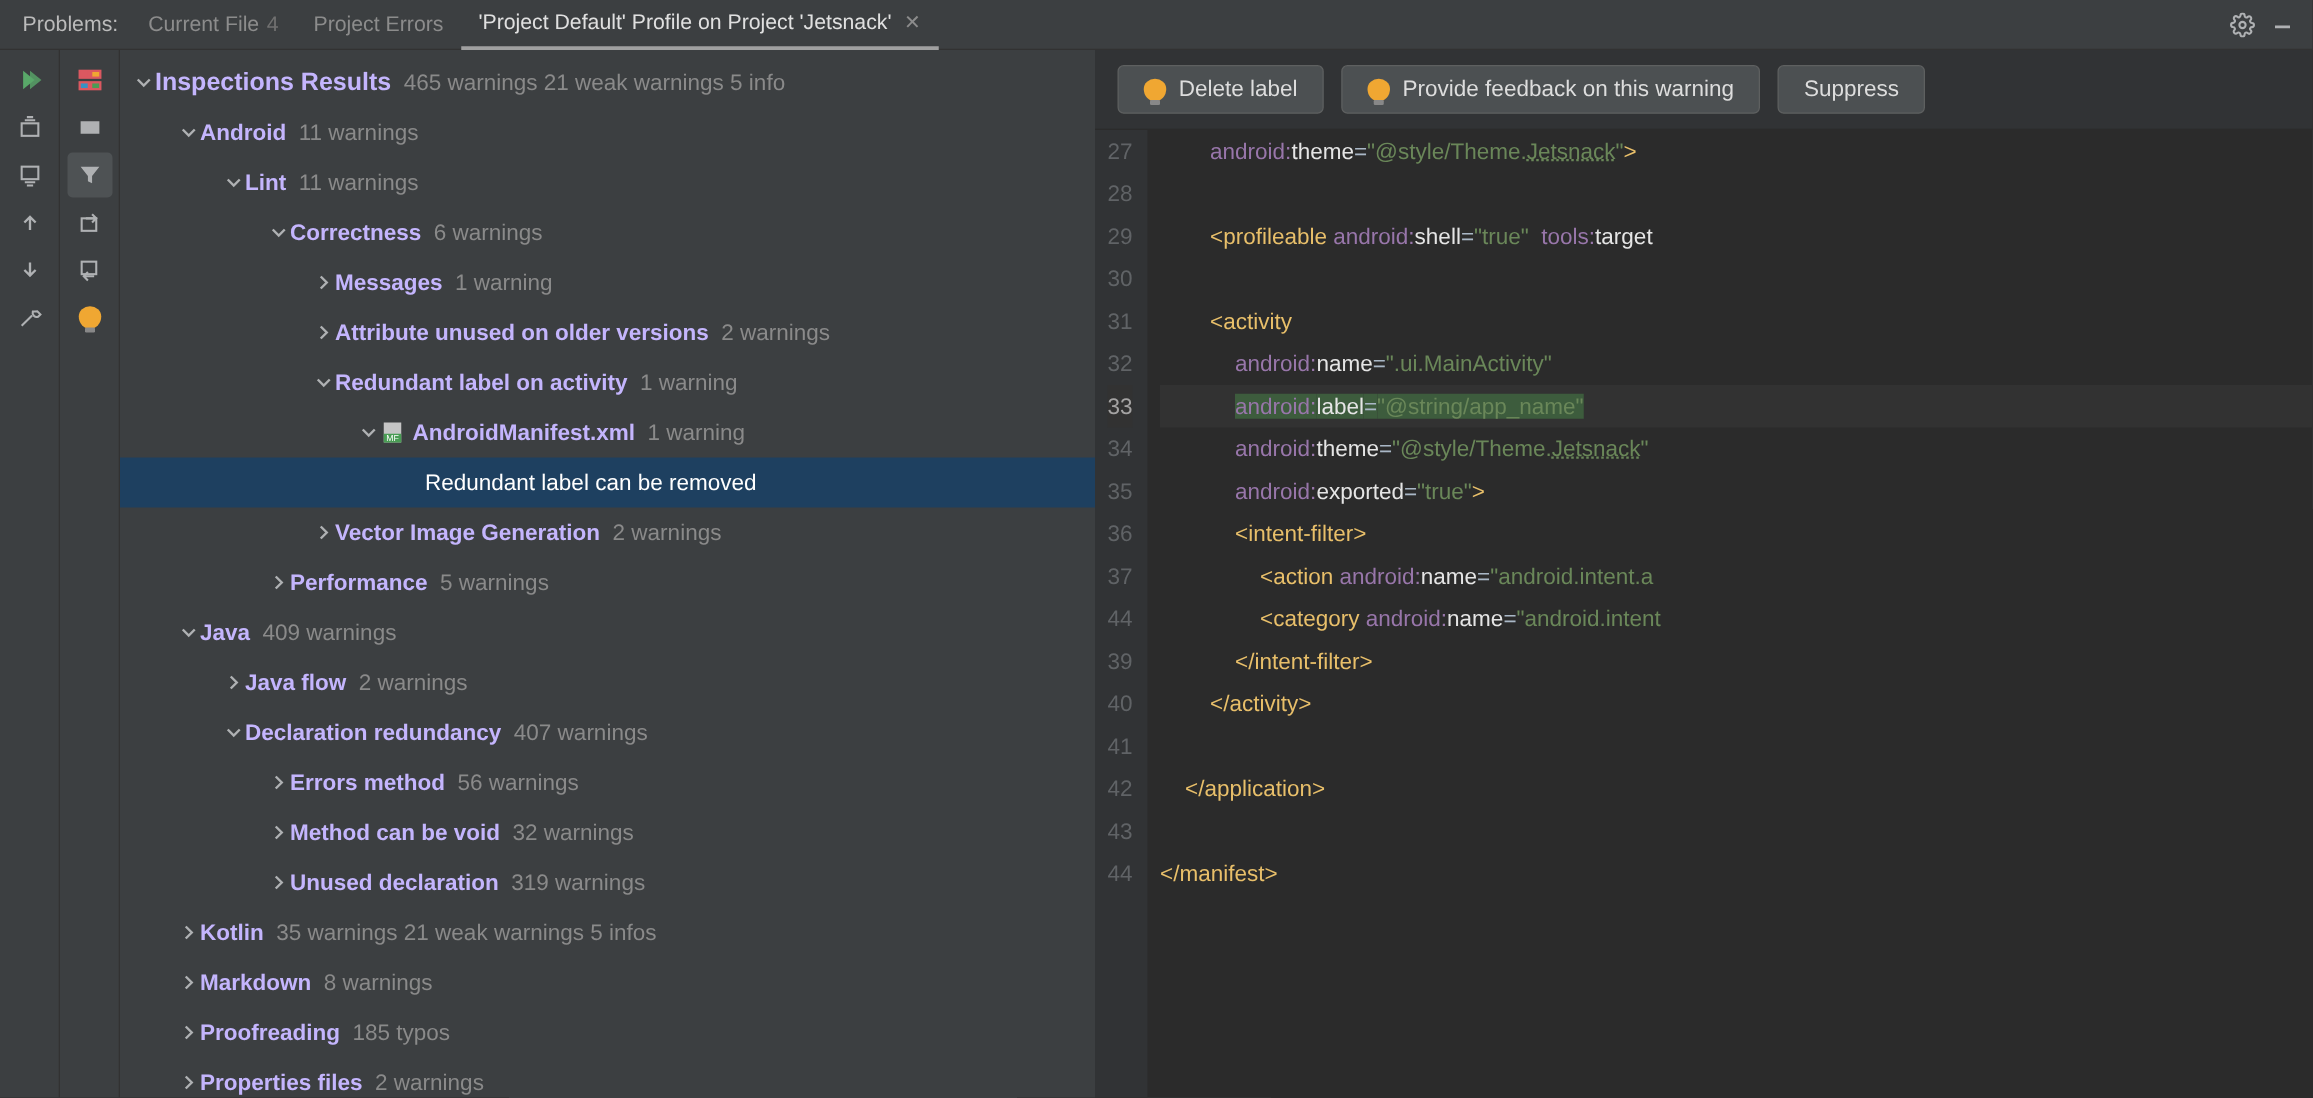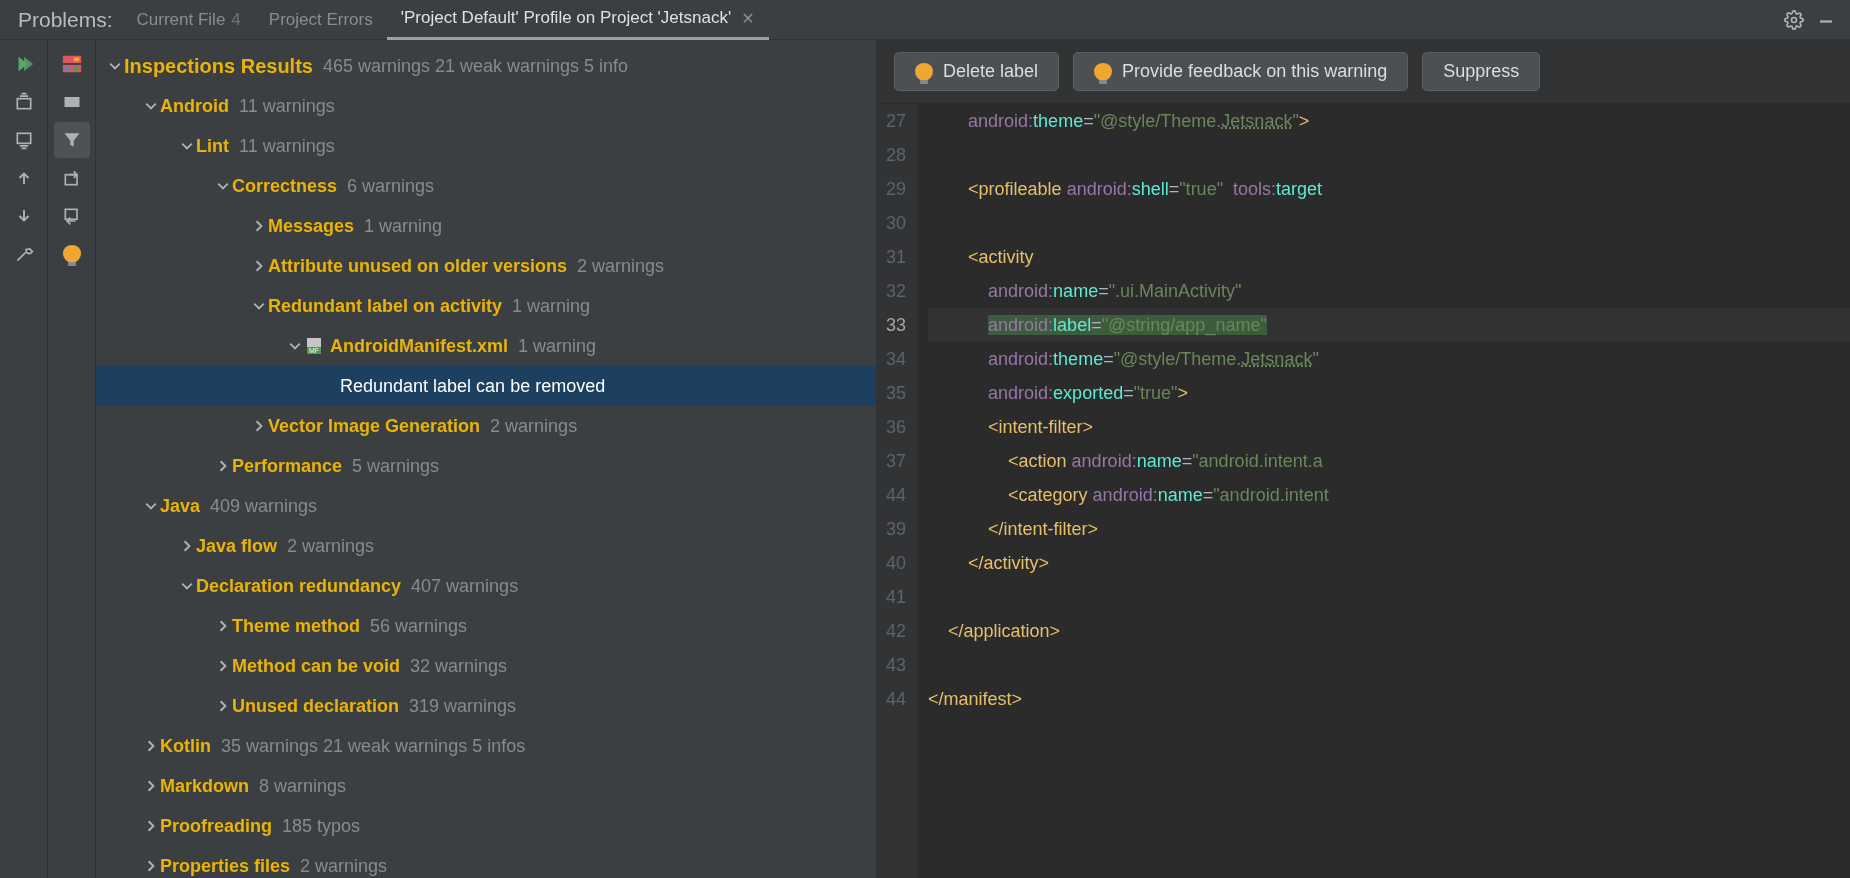--- a/index.html
+++ b/index.html
@@ -1,56 +1,56 @@
 <!DOCTYPE html>
 <html><head>
 <meta charset="utf-8">
 <style>
 * { margin: 0; padding: 0; box-sizing: border-box; font-family: -apple-system, BlinkMacSystemFont, "Segoe UI", sans-serif; }
 body { background: #3c3f41; color: #bbbbbb; font-size: 14px; overflow: hidden; width: 1850px; height: 878px; }
 
 .header { display: flex; align-items: center; height: 40px; background: #3c3f41; border-bottom: 1px solid #323232; padding: 0 8px; }
-.header-label { color: #bbbbbb; font-size: 21px; padding: 0 10px; }
+.header-label { color: #bbbbbb; font-size: 17px; padding: 0 10px; }
 .tab { color: #8c8c8c; font-size: 17px; padding: 0 14px; height: 40px; display: flex; align-items: center; cursor: pointer; }
 .tab.active { color: #e0e0e0; border-bottom: 3px solid #a0a0a0; }
 .tab .count { margin-left: 6px; color: #707070; }
 .tab-close { margin-left: 10px; color: #8c8c8c; font-size: 16px; }
 .header-spacer { flex: 1; }
 .header-icon { width: 28px; height: 28px; display:flex; align-items:center; justify-content:center; color:#afb1b3; cursor:pointer; margin:0 2px;}
 
 .content { display: flex; height: calc(100% - 40px); }
 
 .toolbar { width: 48px; background: #3c3f41; border-right: 1px solid #323232; display:flex; flex-direction:column; align-items:center; padding-top:6px; gap:2px;}
 .toolbar-col2 { width: 48px; background: #3c3f41; border-right: 1px solid #323232; display:flex; flex-direction:column; align-items:center; padding-top:6px; gap:2px;}
 .tb-btn { width:36px; height:36px; display:flex; align-items:center; justify-content:center; cursor:pointer; border-radius:4px;}
 .tb-btn.sel { background:#4e5254; }
 
 .tree { flex: 0 0 780px; overflow: hidden; background:#3c3f41; padding-top:6px;}
 .tree-row { display:flex; align-items:center; height:40px; white-space:nowrap; cursor:pointer; font-size:18px;}
 .tree-row.selected { background:#1e4060; color:#fff;}
 .tree-arrow { width:18px; display:inline-flex; justify-content:center; color:#afb1b3; font-size:14px;}
-.tree-label { color:#eab308; font-weight:600; margin-right:10px;}
+.tree-label { color:#c4b5fd; font-weight:600; margin-right:10px;}
 .tree-count { color:#8a8a8a; font-weight:400;}
 .file-icon { width:20px; height:18px; margin-right:6px; display:inline-flex; align-items:center; justify-content:center;}
 
 .editor-pane { flex:1; display:flex; flex-direction:column; background:#2b2b2b;justify-content:flex-end; }
 .action-bar { display:flex; gap:14px; padding:12px 18px; background:#313335; border-bottom:1px solid #2b2b2b;}
 .action-btn { display:flex; align-items:center; gap:10px; padding:8px 20px; background:#4c5052; border:1px solid #5e6060; border-radius:5px; color:#ddd; font-size:18px; cursor:pointer;}
 .bulb { width:18px; height:18px; background:#f0a732; border-radius:50% 50% 50% 50% / 45% 45% 55% 55%; position:relative;}
 .bulb::after{content:"";position:absolute;bottom:-3px;left:5px;width:8px;height:4px;background:#888;border-radius:1px;}
 
 .code { flex:1; display:flex; font-family:"JetBrains Mono",Menlo,Consolas,monospace; font-size:18px; overflow:hidden; line-height:34px;}
 .gutter { background:#313335; color:#606366; text-align:right; padding:0 12px 0 10px; user-select:none;}
 .gutter div{height:34px;}
 .gutter .hl{background:#323232;color:#a4a3a3;}
 .code-body { flex:1; padding-left:10px; color:#a9b7c6; position:relative;}
 .code-line{height:34px; white-space:pre;}
 .code-line.hl{background:#323232;}
 .tag{color:#e8bf6a;}
-.attr{color:#5eead4;}
+.attr{color:#e5e5e5;}
 .ns{color:#9876aa;}
 .str{color:#6a8759;}
 .ref{color:#6a8759; text-decoration:underline dotted #6a8759;}
 .warn-bg{background:#3d5c3d;}
 </style>
 </head>
 <body>
 
 <div class="header">
   <span class="header-label">Problems:</span>
@@ -274,21 +274,21 @@
         </span>
         <span class="tree-label">Declaration redundancy</span>
         <span class="tree-count">407 warnings</span>
       </div>
       <div class="tree-row" style="padding-left: 118px;">
         <span class="tree-arrow">
           <svg width="12" height="12" viewBox="0 0 10 10">
             <path d="M3 1l4 4-4 4" fill="none" stroke="#afb1b3" stroke-width="1.6"></path>
           </svg>
         </span>
-        <span class="tree-label">Theme method</span>
+        <span class="tree-label">Errors method</span>
         <span class="tree-count">56 warnings</span>
       </div>
       <div class="tree-row" style="padding-left: 118px;">
         <span class="tree-arrow">
           <svg width="12" height="12" viewBox="0 0 10 10">
             <path d="M3 1l4 4-4 4" fill="none" stroke="#afb1b3" stroke-width="1.6"></path>
           </svg>
         </span>
         <span class="tree-label">Method can be void</span>
         <span class="tree-count">32 warnings</span>

